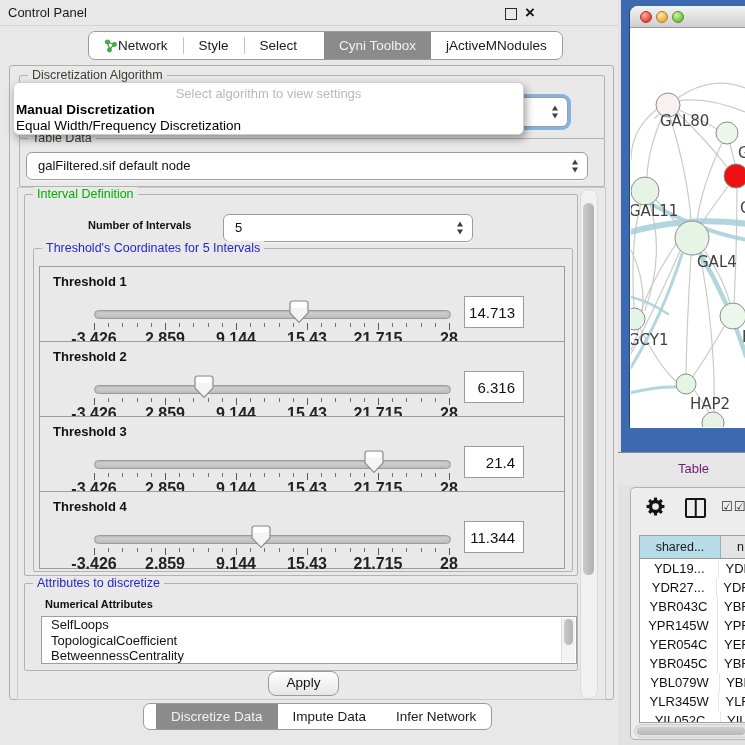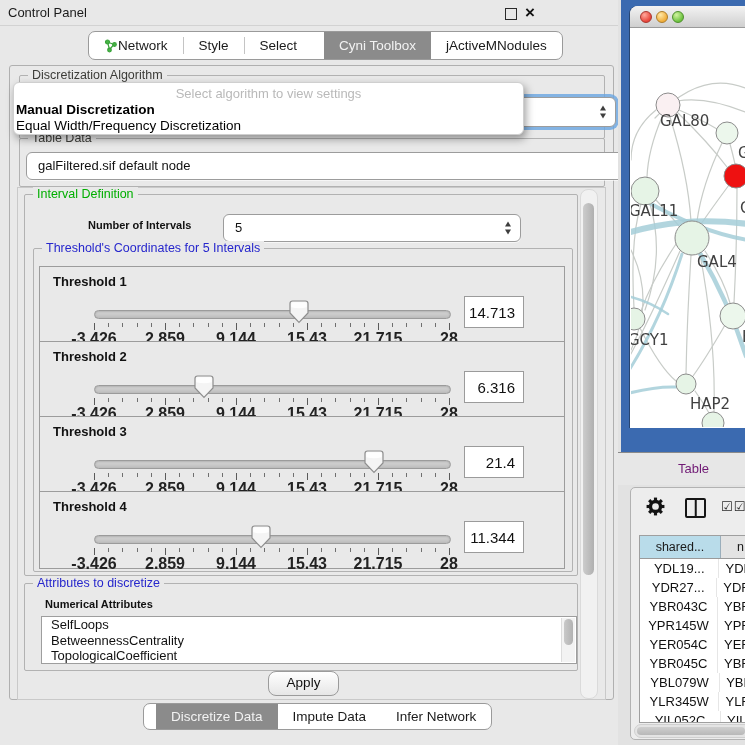--- a/index.html
+++ b/index.html
@@ -27,21 +27,21 @@
   #scrollpane{left:16px;top:186px;width:587px;height:511px;border:1px solid #c9c9c9;background:#e9e9e9;}
 
   .groupbox{border:1px solid #b2b2b2;border-radius:2px;}
   .grouptitle{position:absolute;top:-8px;left:8px;background:#e9e9e9;padding:0 4px;font-size:12.5px;}
   .gt-green{color:#00ae00;}
   .gt-blue{color:#2626cc;}
   .gt-dark{color:#3c3c38;}
 
   
   .combo{background:#fff;border:1px solid #9c9c9c;border-radius:6px;font-size:13px;color:#111;
-         box-shadow:inset 0 1px 0 #fff, 0 1px 0 rgba(255,255,255,.6);padding-left:48px;}
+         box-shadow:inset 0 1px 0 #fff, 0 1px 0 rgba(255,255,255,.6);}
   .combo .cv{position:absolute;left:11px;top:0;line-height:25px;white-space:nowrap;}
   .stepper{position:absolute;right:8px;top:50%;transform:translateY(-50%);width:7px;height:13px;}
   .stepper:before{content:"";position:absolute;left:0;top:0;border-left:3.5px solid transparent;border-right:3.5px solid transparent;border-bottom:5px solid #3e3e3e;}
   .stepper:after{content:"";position:absolute;left:0;bottom:0;border-left:3.5px solid transparent;border-right:3.5px solid transparent;border-top:5px solid #3e3e3e;}
   #algo-combo{left:25px;top:96px;width:531px;height:28px;box-shadow:0 0 0 3px rgba(105,165,225,.8);}
 
   
   #algo-popup{left:13px;top:82px;width:509px;height:51px;background:#fff;border:1px solid #cfcfcf;border-radius:6px;
               box-shadow:2px 4px 9px rgba(0,0,0,.38);z-index:40;}
   #algo-popup .hint{position:absolute;left:0;top:3px;width:100%;text-align:center;font-size:13px;color:#b9b9b9;}
@@ -348,22 +348,22 @@
             </div>
         </div>
       </div>
 
       <div class="abs groupbox" style="left:6px;top:395px;width:552px;height:86px;">
         <span class="grouptitle gt-blue">Attributes to discretize</span>
         <div class="abs blabel" style="left:20px;top:14px;">Numerical Attributes</div>
         <div id="attr-list" class="abs" style="left:16px;top:32px;">
 
         <div class="attr-item">SelfLoops</div>
+            <div class="attr-item">TopologicalCoefficient</div>
             <div class="attr-item">BetweennessCentrality</div>
-            <div class="attr-item">TopologicalCoefficient</div>
             <div id="attr-vsb">
               <div class="sb-thumb"></div>
             </div>
           </div>
       </div>
 
     </div>
 
     <div id="main-vsb" class="abs sb-track" style="left:570px;top:123px;width:16px;height:508px;">
       <div class="sb-thumb"></div>

